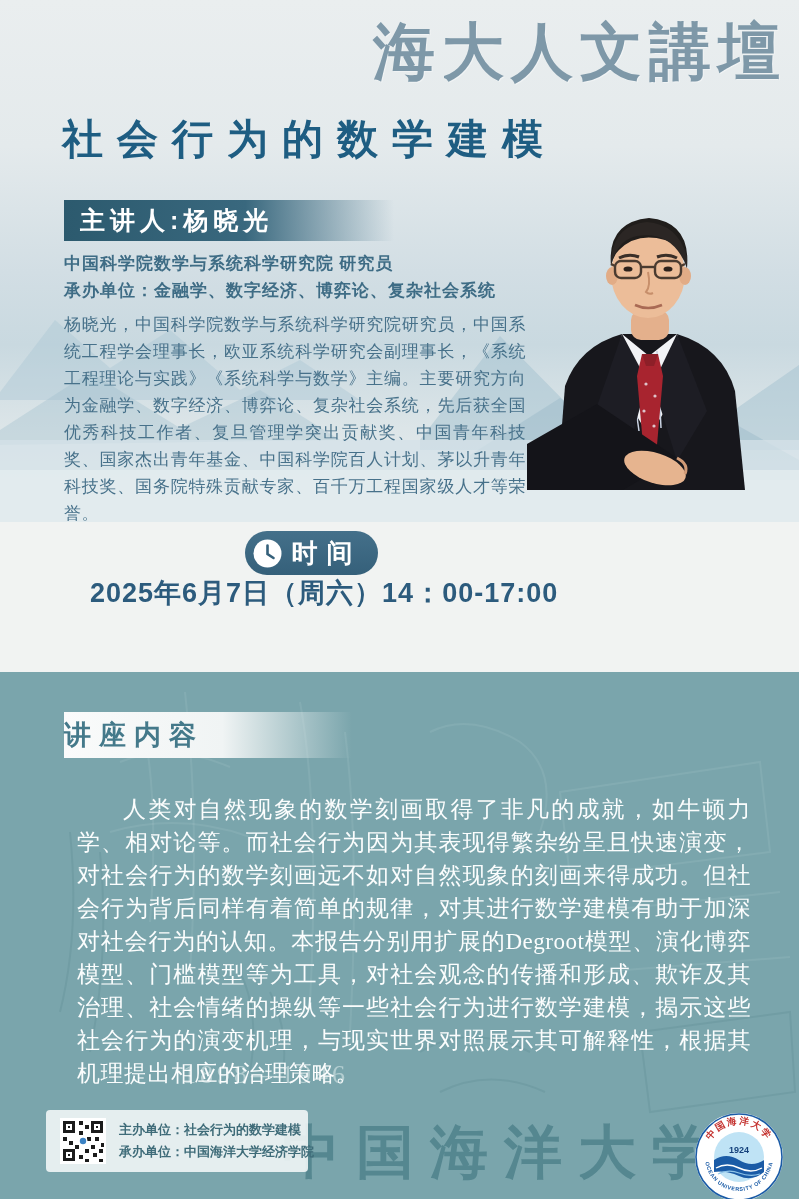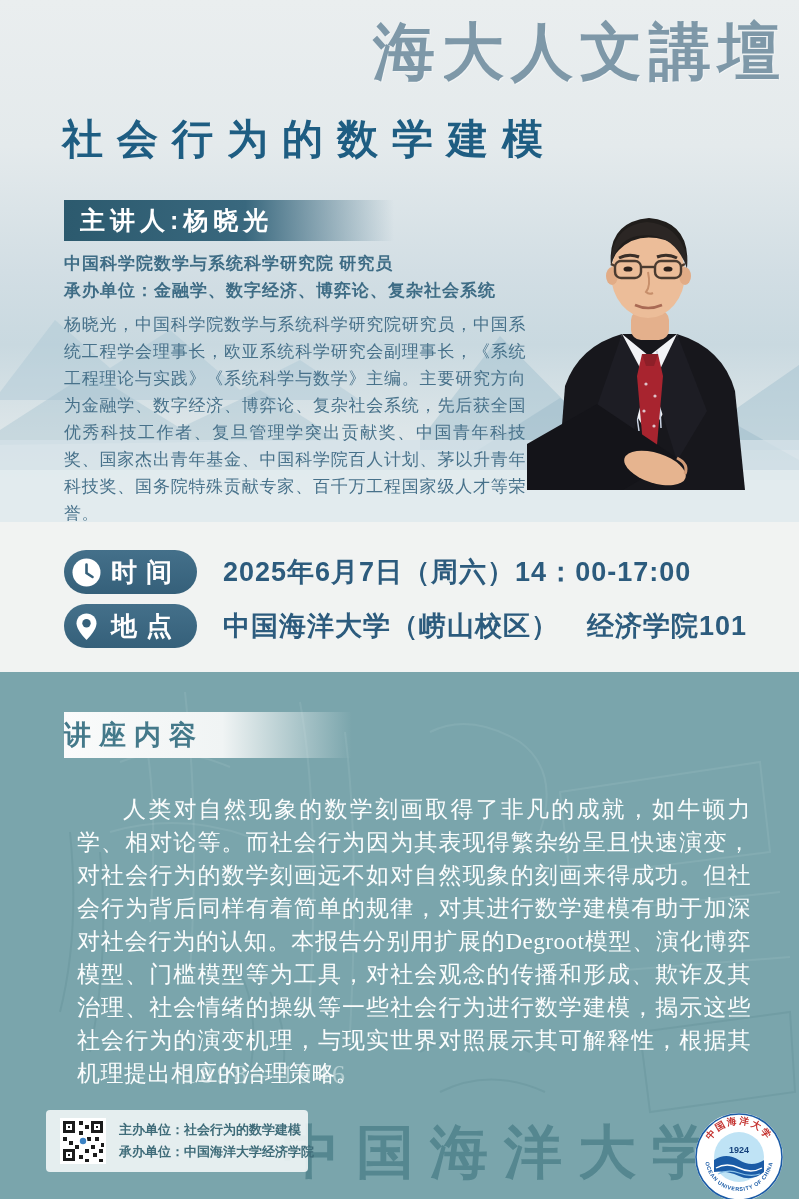--- a/index.html
+++ b/index.html
@@ -40,21 +40,21 @@
     position:absolute;left:64px;top:311px;margin:0;width:462px;
     font-family:"Liberation Serif",serif;font-size:17px;line-height:27px;
     color:#47718a;text-align:justify;letter-spacing:.5px;
   }
   .speaker-photo{position:absolute;right:28px;top:206px;width:244px;height:284px;}
   
   .info-band{
     position:absolute;left:0;top:522px;width:799px;height:150px;background:#f1f3f2;
   }
   .info-row{position:absolute;left:64px;height:44px;display:flex;align-items:center;}
-  .info-row.time{top:28px;}
+  .info-row.time{top:9px;flex-direction:column;}
   .info-row.place{top:82px;}
   .info-pill{
     width:133px;height:44px;border-radius:22px;flex:0 0 auto;
     background:linear-gradient(180deg,#44708a 0%,#35607a 100%);
     display:flex;align-items:center;box-sizing:border-box;padding-left:7px;
   }
   .pill-icon{width:31px;height:31px;flex:0 0 auto;}
   .pill-label{color:#fff;font-weight:bold;font-size:26px;letter-spacing:9px;margin-left:9px;white-space:nowrap;}
   .info-value{
     margin-left:26px;font-size:27px;font-weight:bold;color:#2c5b7d;
@@ -171,30 +171,20 @@
   <div class="info-band">
     <div class="info-row time">
       <div class="info-pill">
         <svg class="pill-icon" viewBox="0 0 31 31" aria-hidden="true">
           <circle cx="15.5" cy="15.5" r="14" fill="#ffffff"></circle>
           <path d="M15.5 7.5 L15.5 16 L21.5 20" stroke="#35607a" stroke-width="2.6" fill="none" stroke-linecap="round"></path>
         </svg>
         <span class="pill-label">时间</span>
       </div>
       <span class="info-value">2025年6月7日（周六）14：00-17:00</span>
-    </div>
-    <div class="info-row place">
-      <div class="info-pill">
-        <svg class="pill-icon" viewBox="0 0 31 31" aria-hidden="true">
-          <path d="M15.5 2.5 C9.8 2.5 5.5 6.8 5.5 12.3 C5.5 19.5 15.5 29 15.5 29 C15.5 29 25.5 19.5 25.5 12.3 C25.5 6.8 21.2 2.5 15.5 2.5 Z" fill="#ffffff"></path>
-          <circle cx="15.5" cy="12.3" r="4.2" fill="#35607a"></circle>
-        </svg>
-        <span class="pill-label">地点</span>
-      </div>
-      <span class="info-value">中国海洋大学（崂山校区）　经济学院101</span>
     </div>
   </div>
 
   <div class="lecture-section">
     <svg class="sketch-art" viewBox="0 0 799 527" aria-hidden="true">
       <g stroke="rgba(230,242,242,0.16)" fill="none" stroke-width="2">
         <path d="M140 40 Q160 120 150 250 M185 20 Q200 150 190 300"></path>
         <path d="M120 90 Q170 70 230 95 M110 160 Q180 140 250 165"></path>
         <path d="M300 30 Q320 140 310 330 M345 60 Q360 180 350 360"></path>
         <path d="M560 120 L760 90 L770 180 L570 205 Z"></path>

